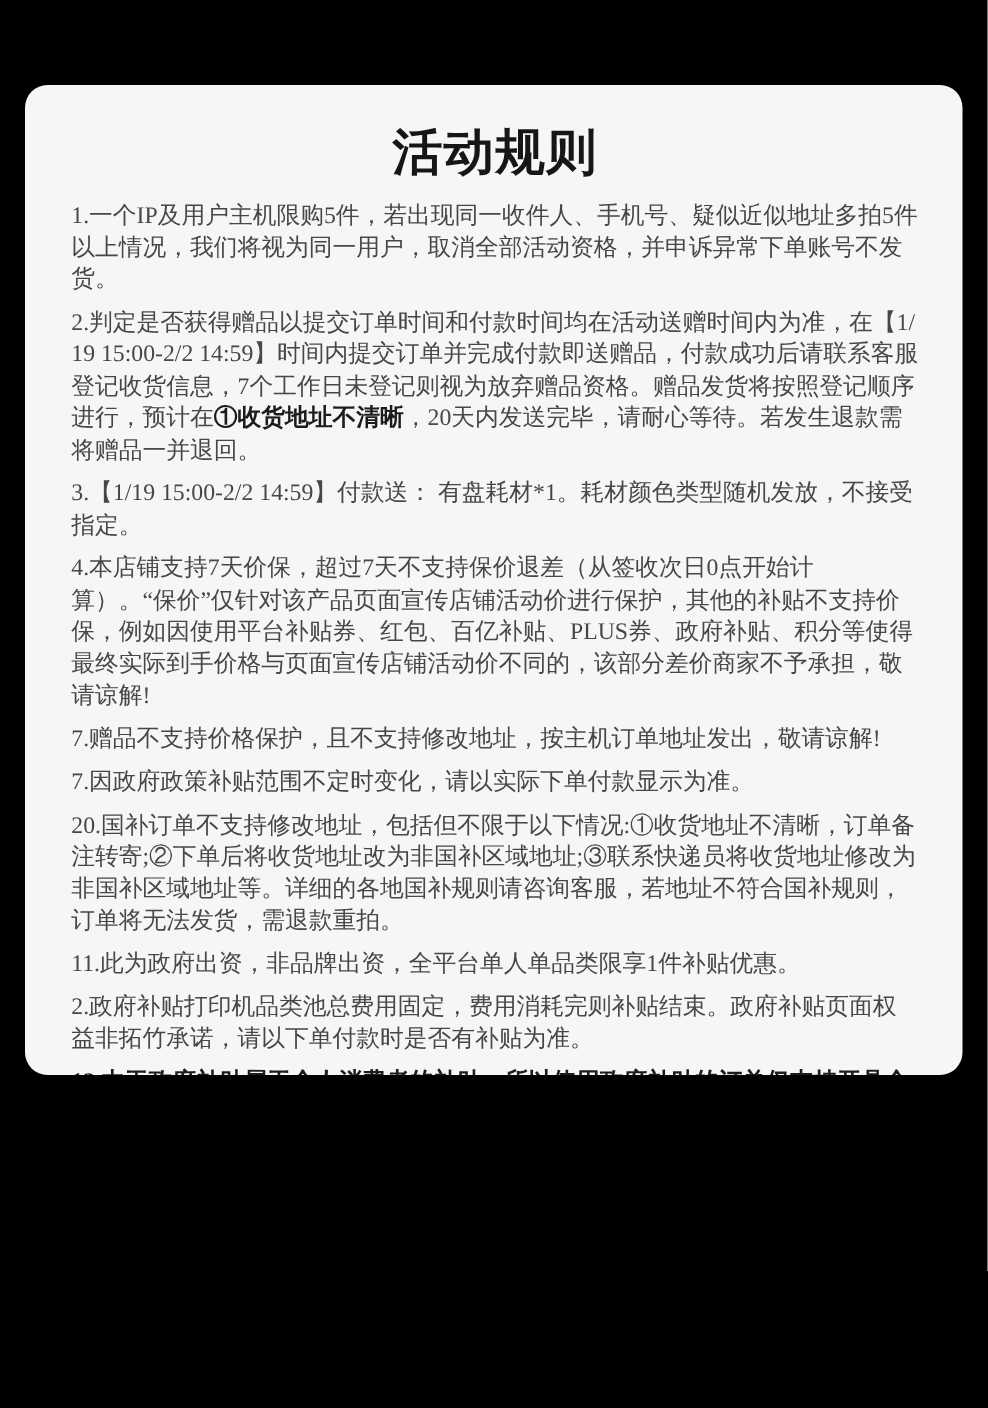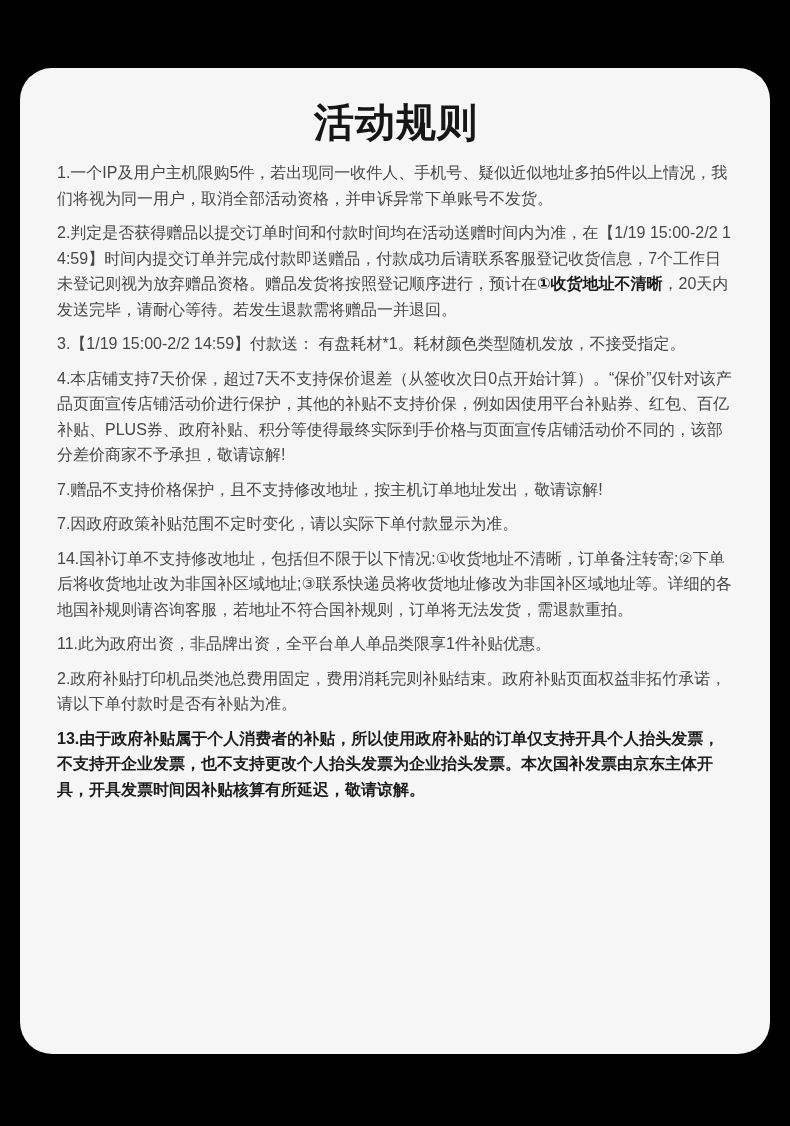--- a/index.html
+++ b/index.html
@@ -13,58 +13,59 @@
   body{
     width:790px;height:1126px;
     background:var(--bg);
     font-family:"Liberation Sans","DejaVu Sans",sans-serif;
     position:relative;
     overflow:hidden;
   }
   .card{
     position:absolute;
     left:20px;top:68px;
-    width:750px;height:986px;
+    width:750px;height:792px;
     box-sizing:border-box;
     background:var(--card);
-    border-radius:32px;
+    border-radius:18px;
     padding:24px 35px 40px 37px;
     overflow:hidden;
   }
   h1.title{
     margin:6px 0 14px 0;
     text-align:center;
     font-size:40px;
     line-height:48px;
     font-weight:700;
     color:var(--title);
     letter-spacing:1px;
   }
   p.rule{
     margin:0 0 9px 0;
-    font-size:16px;
+    font-size:19px;
     line-height:25.5px;
     color:var(--text);
     word-break:break-all;
+    font-family:Liberation Serif, serif;
   }
   p.rule span.b{
     font-weight:700;
     color:var(--bold);
   }
 </style>
 </head>
 <body>
 
 <div class="card">
   <h1 class="title">活动规则</h1>
   <div id="rules-list">
       <p class="rule"><span>1.一个IP及用户主机限购5件，若出现同一收件人、手机号、疑似近似地址多拍5件以上情况，我们将视为同一用户，取消全部活动资格，并申诉异常下单账号不发货。</span></p>
       <p class="rule"><span>2.判定是否获得赠品以提交订单时间和付款时间均在活动送赠时间内为准，在【1/19 15:00-2/2 14:59】时间内提交订单并完成付款即送赠品，付款成功后请联系客服登记收货信息，7个工作日未登记则视为放弃赠品资格。赠品发货将按照登记顺序进行，预计在</span><span class="b">①收货地址不清晰</span><span>，20天内发送完毕，请耐心等待。若发生退款需将赠品一并退回。</span></p>
       <p class="rule"><span>3.【1/19 15:00-2/2 14:59】付款送： 有盘耗材*1。耗材颜色类型随机发放，不接受指定。</span></p>
       <p class="rule"><span>4.本店铺支持7天价保，超过7天不支持保价退差（从签收次日0点开始计算）。“保价”仅针对该产品页面宣传店铺活动价进行保护，其他的补贴不支持价保，例如因使用平台补贴券、红包、百亿补贴、PLUS券、政府补贴、积分等使得最终实际到手价格与页面宣传店铺活动价不同的，该部分差价商家不予承担，敬请谅解!</span></p>
       <p class="rule"><span>7.赠品不支持价格保护，且不支持修改地址，按主机订单地址发出，敬请谅解!</span></p>
       <p class="rule"><span>7.因政府政策补贴范围不定时变化，请以实际下单付款显示为准。</span></p>
-      <p class="rule"><span>14.国补订单不支持修改地址，包括但不限于以下情况:①收货地址不清晰，订单备注转寄;②下单后将收货地址改为非国补区域地址;③联系快递员将收货地址修改为非国补区域地址等。详细的各地国补规则请咨询客服，若地址不符合国补规则，订单将无法发货，需退款重拍。</span></p>
+      <p class="rule"><span>20.国补订单不支持修改地址，包括但不限于以下情况:①收货地址不清晰，订单备注转寄;②下单后将收货地址改为非国补区域地址;③联系快递员将收货地址修改为非国补区域地址等。详细的各地国补规则请咨询客服，若地址不符合国补规则，订单将无法发货，需退款重拍。</span></p>
       <p class="rule"><span>11.此为政府出资，非品牌出资，全平台单人单品类限享1件补贴优惠。</span></p>
       <p class="rule"><span>2.政府补贴打印机品类池总费用固定，费用消耗完则补贴结束。政府补贴页面权益非拓竹承诺，请以下单付款时是否有补贴为准。</span></p>
       <p class="rule"><span class="b">13.由于政府补贴属于个人消费者的补贴，所以使用政府补贴的订单仅支持开具个人抬头发票，不支持开企业发票，也不支持更改个人抬头发票为企业抬头发票。本次国补发票由京东主体开具，开具发票时间因补贴核算有所延迟，敬请谅解。</span></p>
     </div>
 </div>
 
 </body></html>

